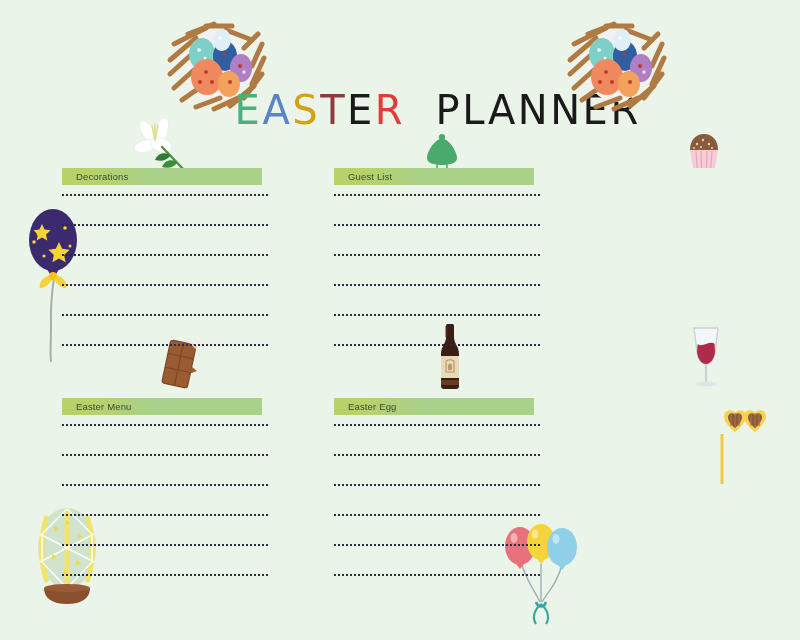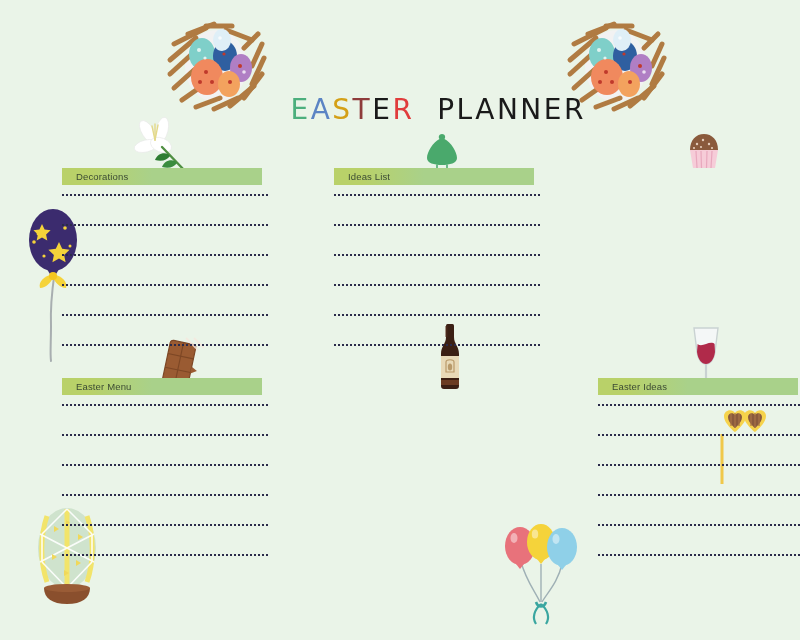--- a/index.html
+++ b/index.html
@@ -38,35 +38,34 @@
   }
   .nest.left  { left: 162px; }
   .nest.right { left: 562px; }
 
   .title {
     position: absolute;
     left: 0;
     top: 44px;
     width: 784px;
     text-align: center;
-    font-size: 28px;
+    font-size: 40px;
     letter-spacing: 2.5px;
     font-weight: 400;
     font-family: "DejaVu Sans", sans-serif;
     white-space: pre;
     line-height: 44px;
-    padding-left: 12px;
   }
   .title span { display: inline; }
   .col-1 { left: 62px; text-align: center; }
   .col-2 { left: 334px; }
   .col-3 { left: 598px; }
 
   .row-top { top: 168px; }
-  .row-bottom { top: 378px; }
+  .row-bottom { top: 398px; }
 
   .section { position: absolute; width: 200px; }
 
   .label-bar {
     position: relative;
     width: 200px;
     height: 17px;
     background: linear-gradient(to right, #b9d169 0%, #b9d169 14%, #a9d18a 45%, #a9d18a 100%);
     box-sizing: border-box;
   }
@@ -403,21 +402,21 @@
       <div class="dline"></div>
       <div class="dline"></div>
       <div class="dline"></div>
       <div class="dline"></div>
       <div class="dline"></div>
     </div>
   </div>
 
   <div class="section col-2 row-top">
     <div class="label-bar">
-      <div class="label-text">Ideas List</div>
+      <div class="label-text">Guest List</div>
     </div>
     <div class="lines">
       <div class="dline"></div>
       <div class="dline"></div>
       <div class="dline"></div>
       <div class="dline"></div>
       <div class="dline"></div>
       <div class="dline"></div>
     </div>
   </div>
@@ -430,28 +429,28 @@
     <div class="lines">
       <div class="dline"></div>
       <div class="dline"></div>
       <div class="dline"></div>
       <div class="dline"></div>
       <div class="dline"></div>
       <div class="dline"></div>
     </div>
   </div>
 
-
-  <div class="section col-3 row-bottom">
+  <div class="section col-2 row-bottom">
     <div class="label-bar">
-      <div class="label-text">Easter Ideas</div>
+      <div class="label-text">Easter Egg</div>
     </div>
     <div class="lines">
       <div class="dline"></div>
       <div class="dline"></div>
       <div class="dline"></div>
       <div class="dline"></div>
       <div class="dline"></div>
       <div class="dline"></div>
     </div>
   </div>
 
+
 </div>
 
 </body></html>

